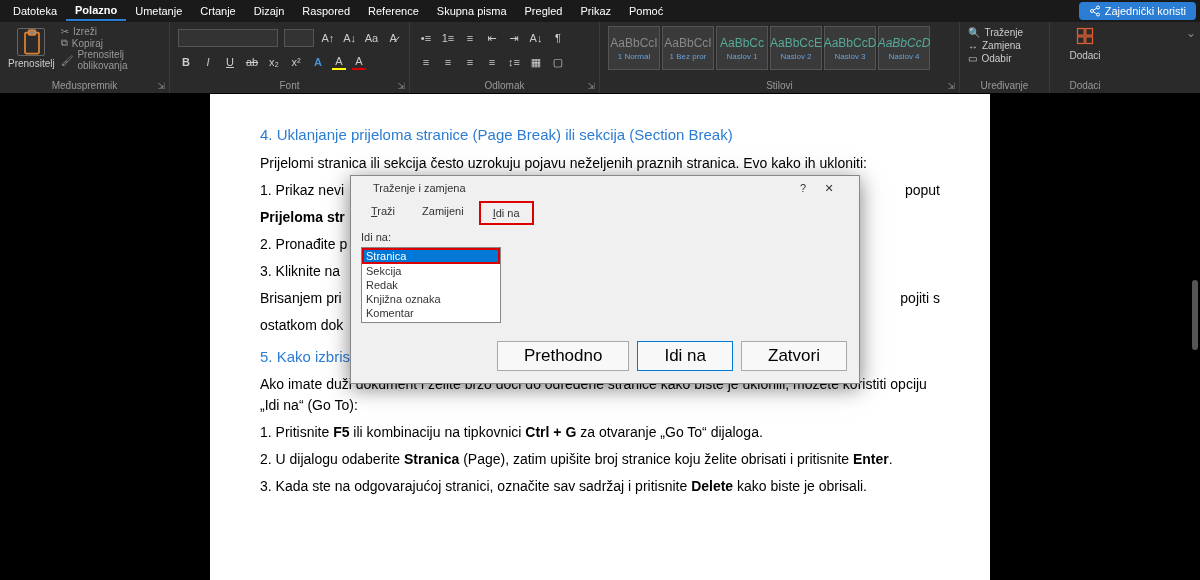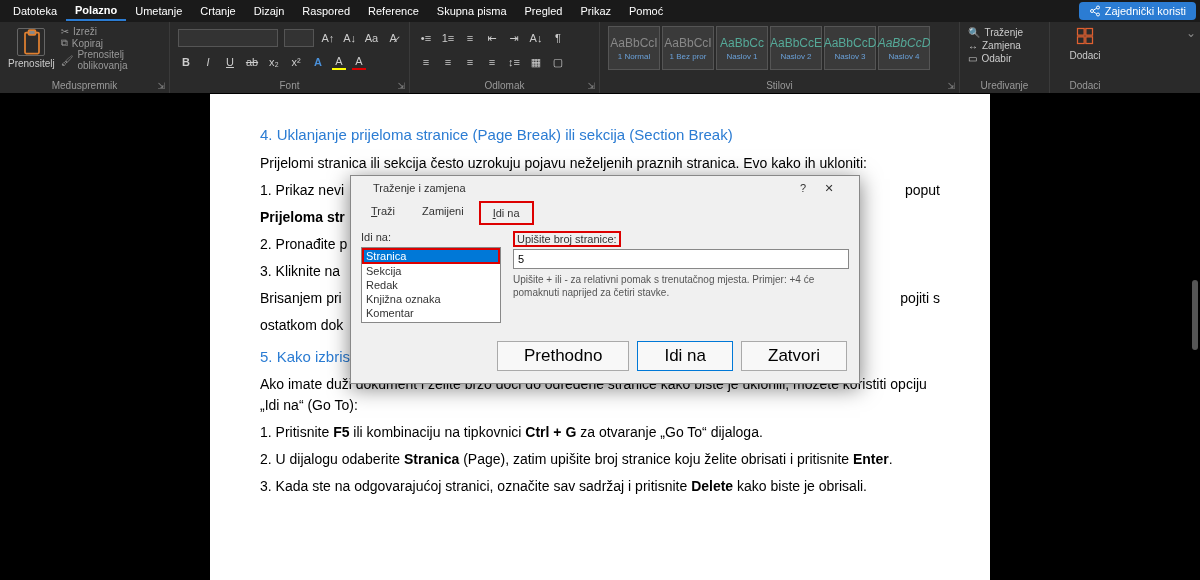--- a/index.html
+++ b/index.html
@@ -253,25 +253,20 @@
       <div class="left-label">Idi na:</div>
       <div class="listbox">
         <div class="li sel">Stranica</div>
         <div class="li">Sekcija</div>
         <div class="li">Redak</div>
         <div class="li">Knjižna oznaka</div>
         <div class="li">Komentar</div>
         <div class="li">Fusnota</div>
       </div>
     </div>
-    <div class="right-col">
-      <span class="right-label">Upišite broj stranice:</span>
-      <input class="txtinput" value="5" style="">
-      <div class="hint">Upišite + ili - za relativni pomak s trenutačnog mjesta. Primjer: +4 će pomaknuti naprijed za četiri stavke.</div>
-    </div>
   </div>
   <div class="dlg-btns">
     <button class="dlg-btn">Prethodno</button>
     <button class="dlg-btn prim">Idi na</button>
     <button class="dlg-btn">Zatvori</button>
   </div>
 </div>
 
 <div class="scrollb"></div>
 

